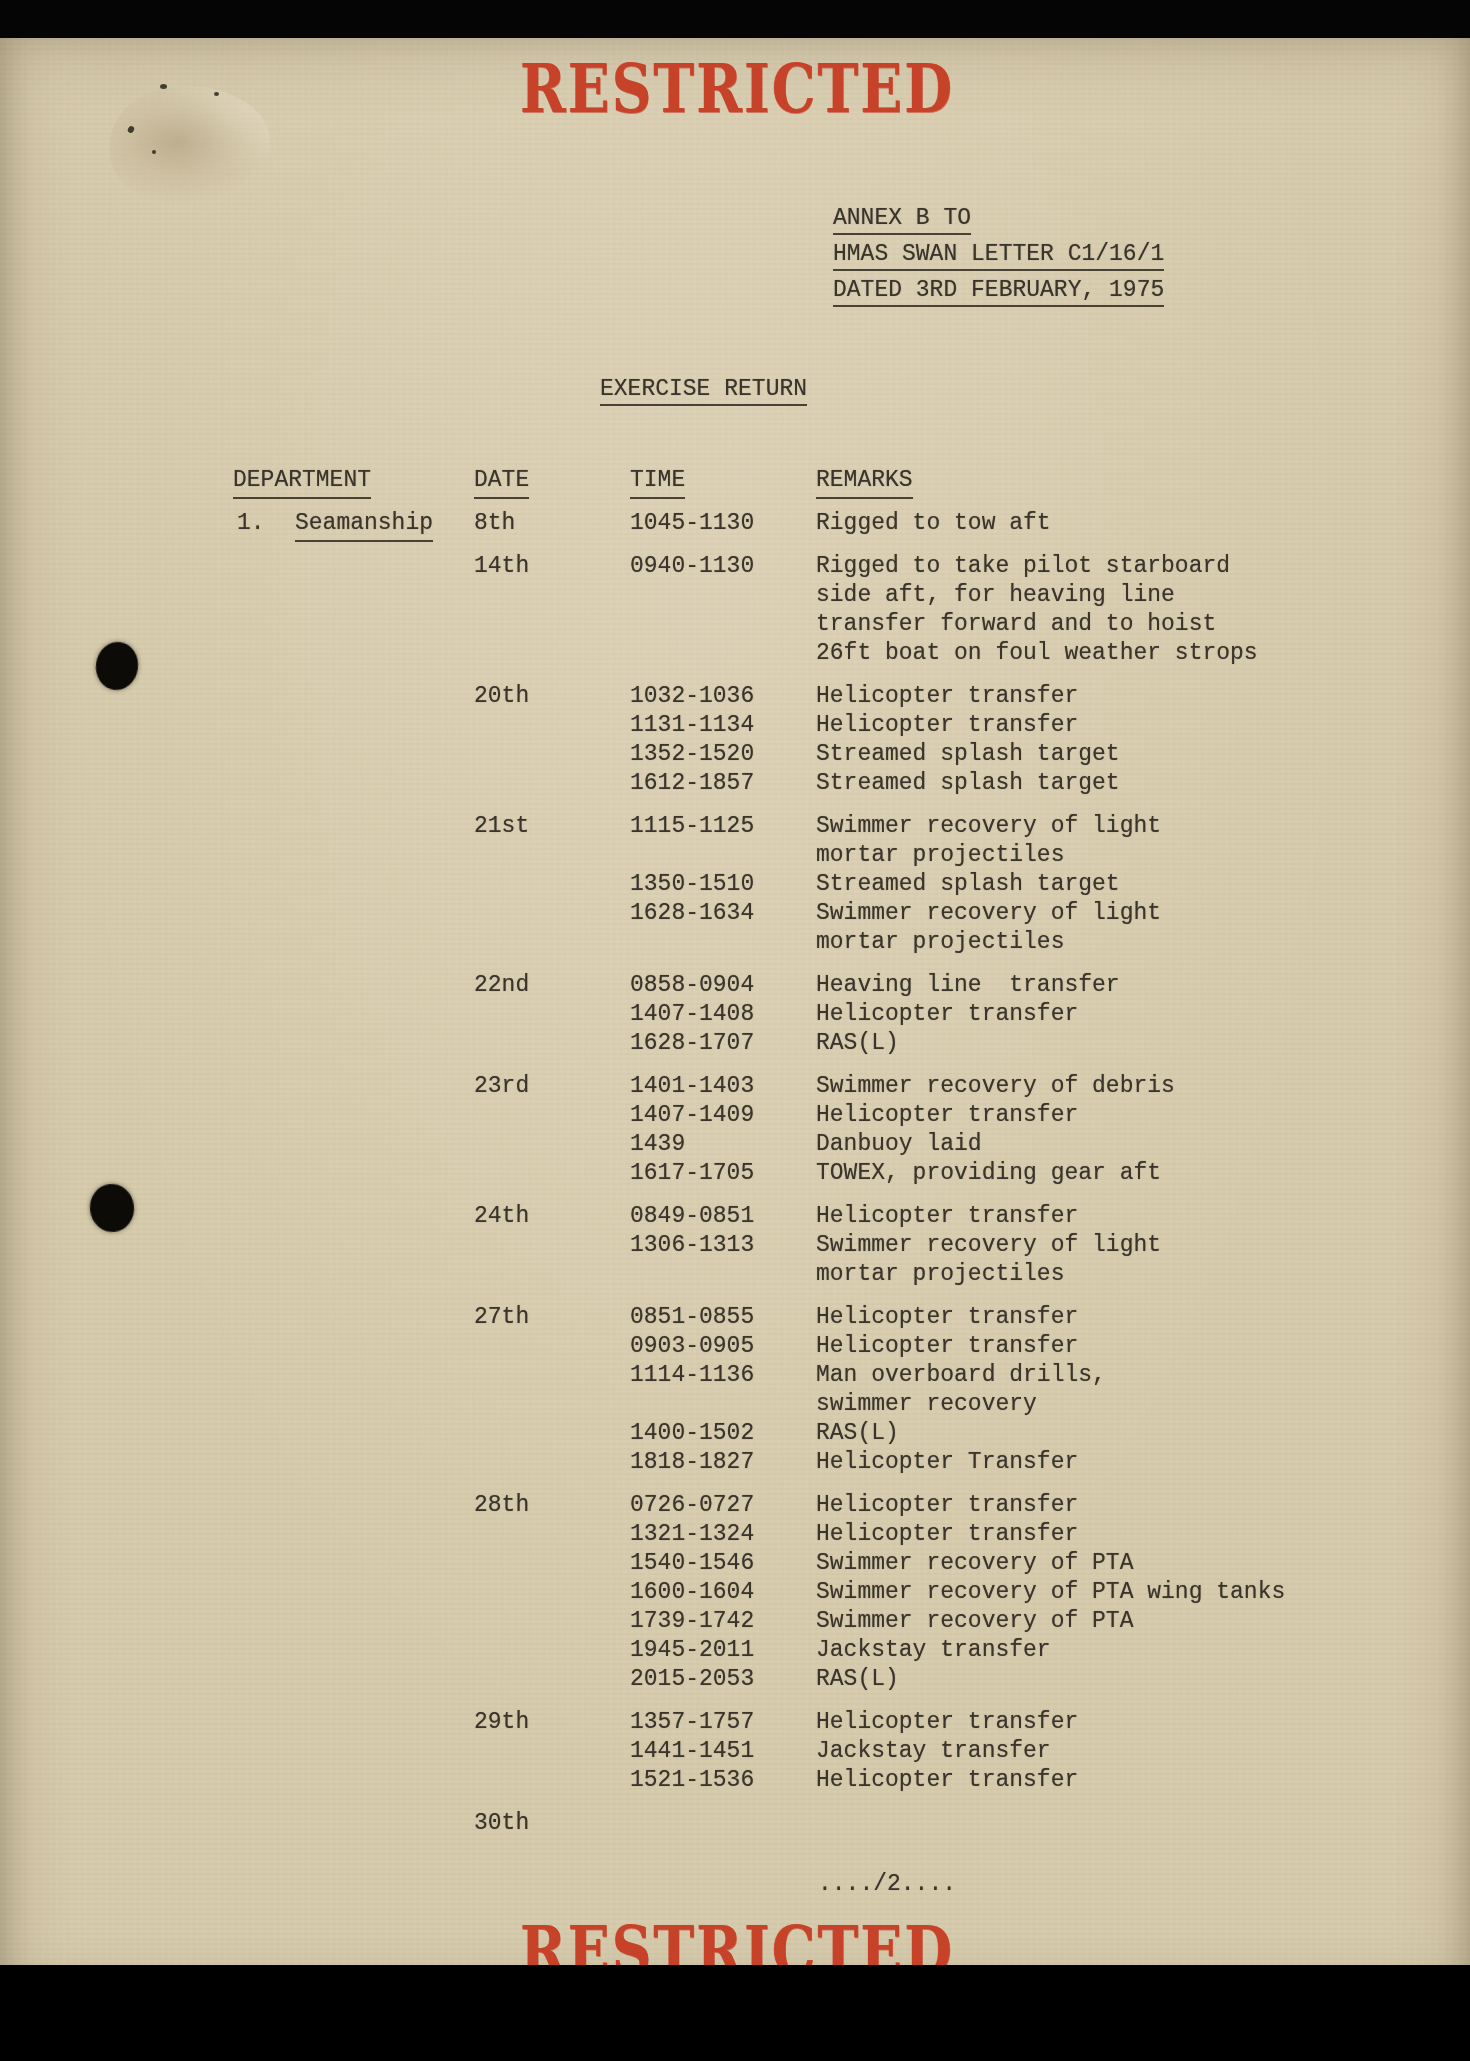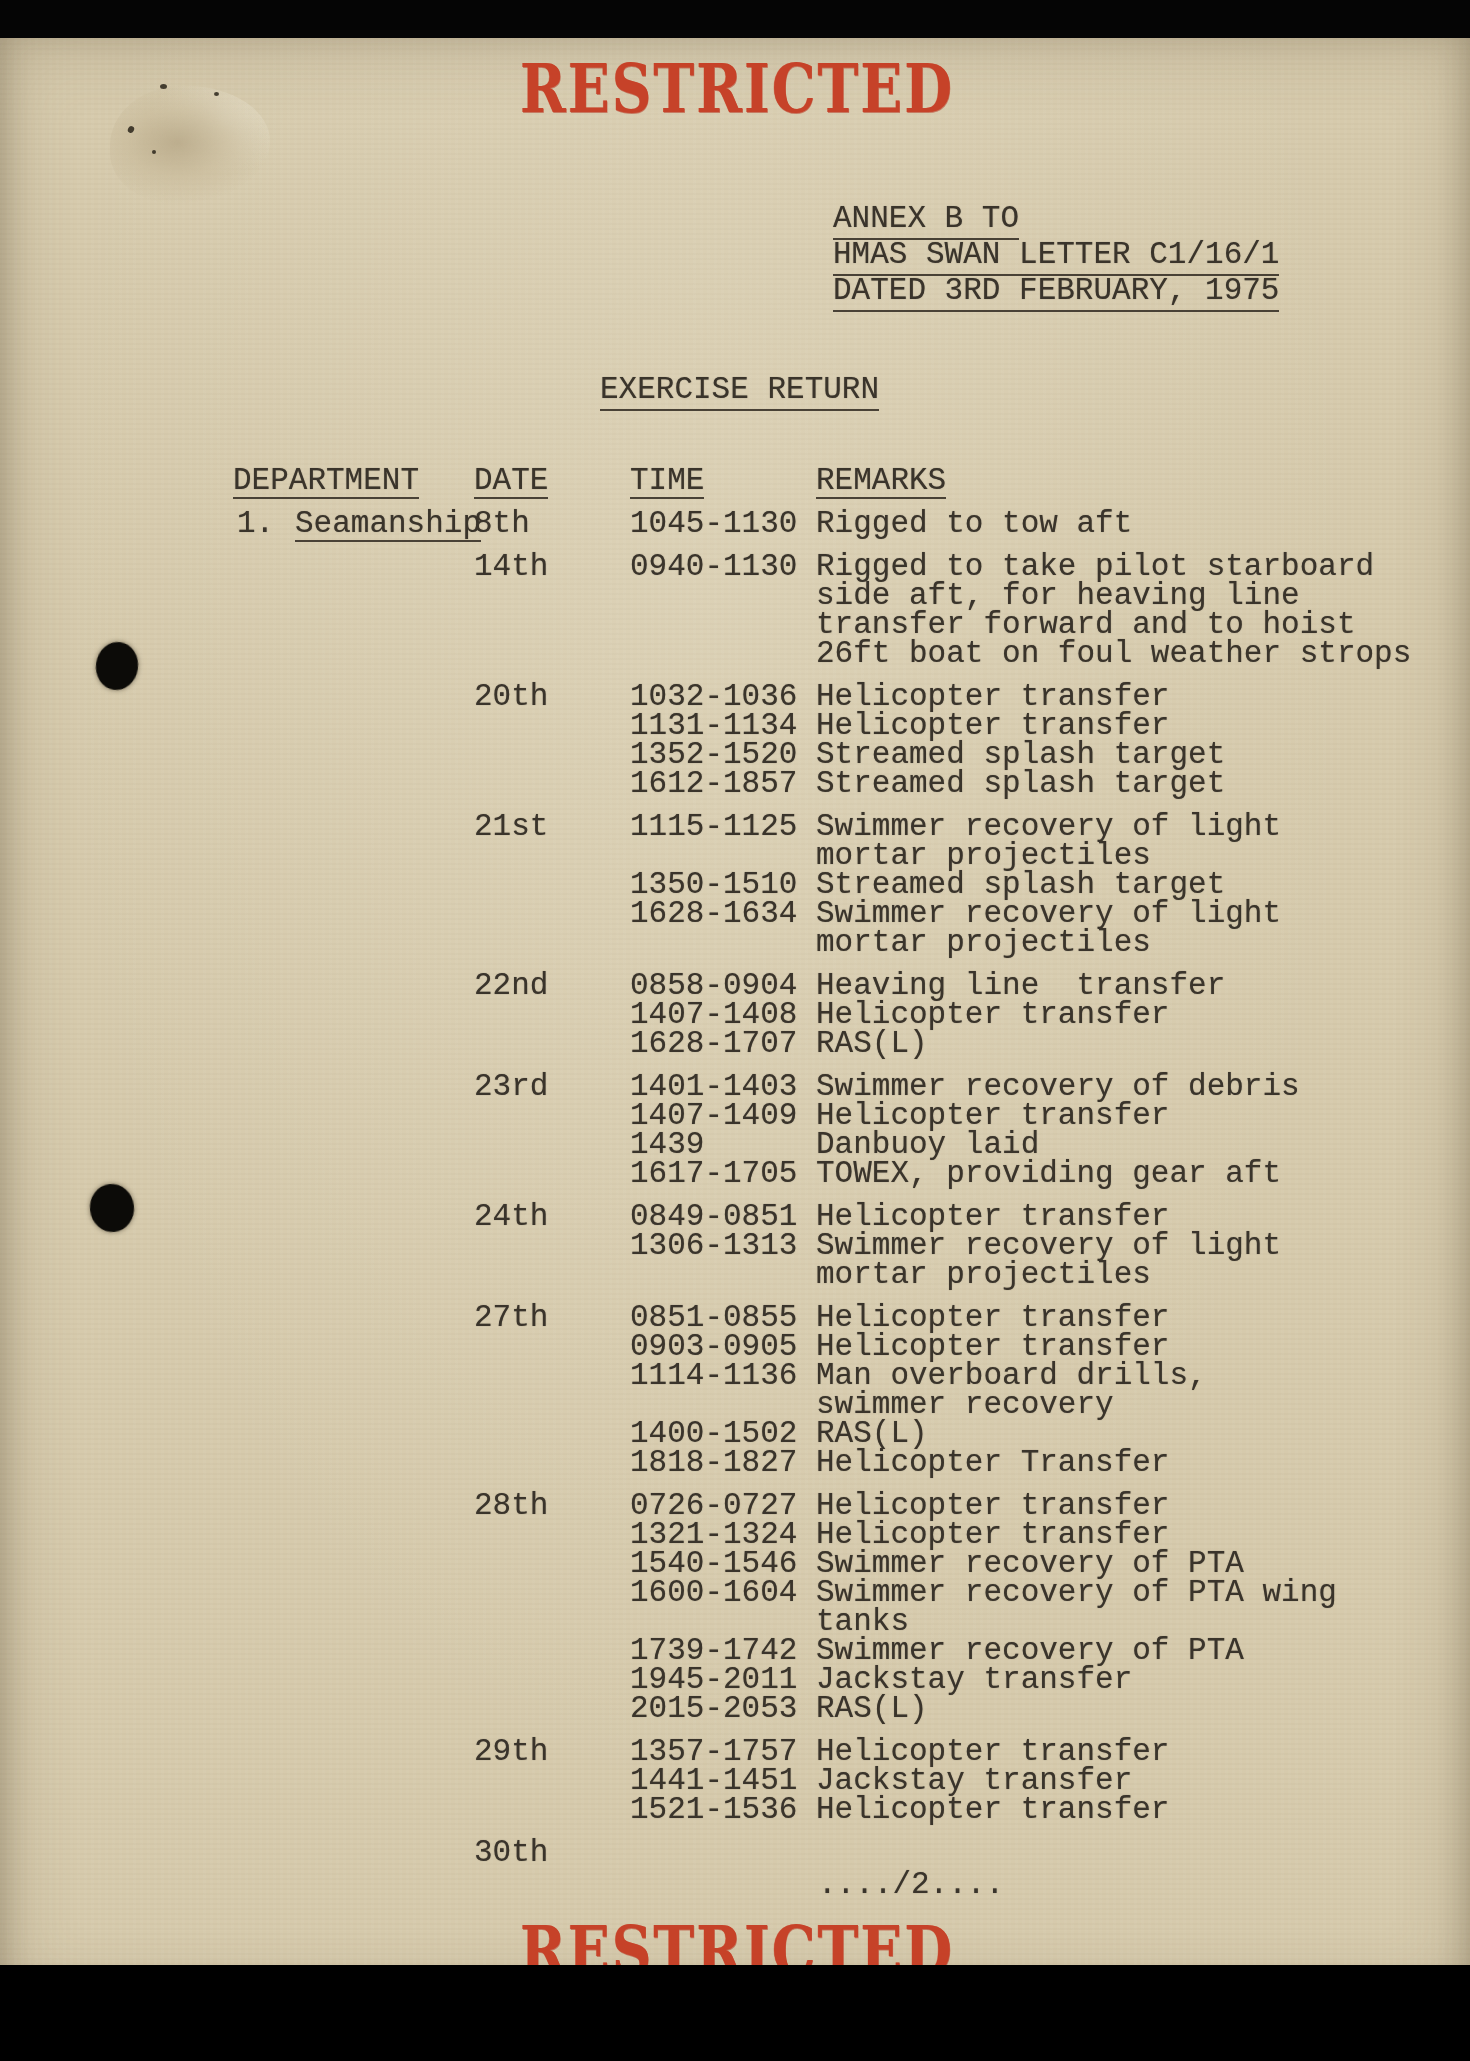--- a/index.html
+++ b/index.html
@@ -13,21 +13,21 @@
   .foot-left{transform-origin:left bottom;}
   .foot-right{transform-origin:right bottom;}
 
   .paper{position:absolute;left:0;top:38px;width:1470px;height:1967px;background:#d6caac;
     background-image:
       radial-gradient(ellipse at 48% 28%, rgba(255,252,240,0.14), rgba(0,0,0,0) 62%),
       repeating-linear-gradient(0deg, rgba(120,100,70,0.035) 0 2px, rgba(0,0,0,0) 2px 5px),
       repeating-linear-gradient(90deg, rgba(255,255,255,0.03) 0 3px, rgba(0,0,0,0) 3px 7px);
     box-shadow: inset 0 0 70px rgba(95,80,52,0.30), inset 0 -12px 30px rgba(60,50,30,0.25);}
 
-  .type{font-family:"Liberation Mono","DejaVu Sans Mono",monospace;font-size:31px;line-height:29px;
+  .type{font-family:"Liberation Mono","DejaVu Sans Mono",monospace;font-size:23px;line-height:29px;
     color:#3a342b;text-shadow:0 0 1px rgba(58,52,43,0.5);}
   .u{border-bottom:2px solid rgba(52,45,36,0.88);padding-bottom:2px;}
 
   .stamp{position:absolute;font-family:"DejaVu Serif","Liberation Serif",serif;font-weight:bold;
     font-size:60px;line-height:62px;letter-spacing:2px;color:#c63b22;
     transform:translateX(-50%) scale(0.92,1.12);transform-origin:center top;opacity:0.95;
     text-shadow:0.5px 0.5px 0 rgba(180,45,25,0.55), -0.5px -0.5px 0 rgba(210,70,40,0.4);}
   .stamp-top{left:737px;top:16px;}
   .stamp-bottom{left:737px;top:1878px;}
 

